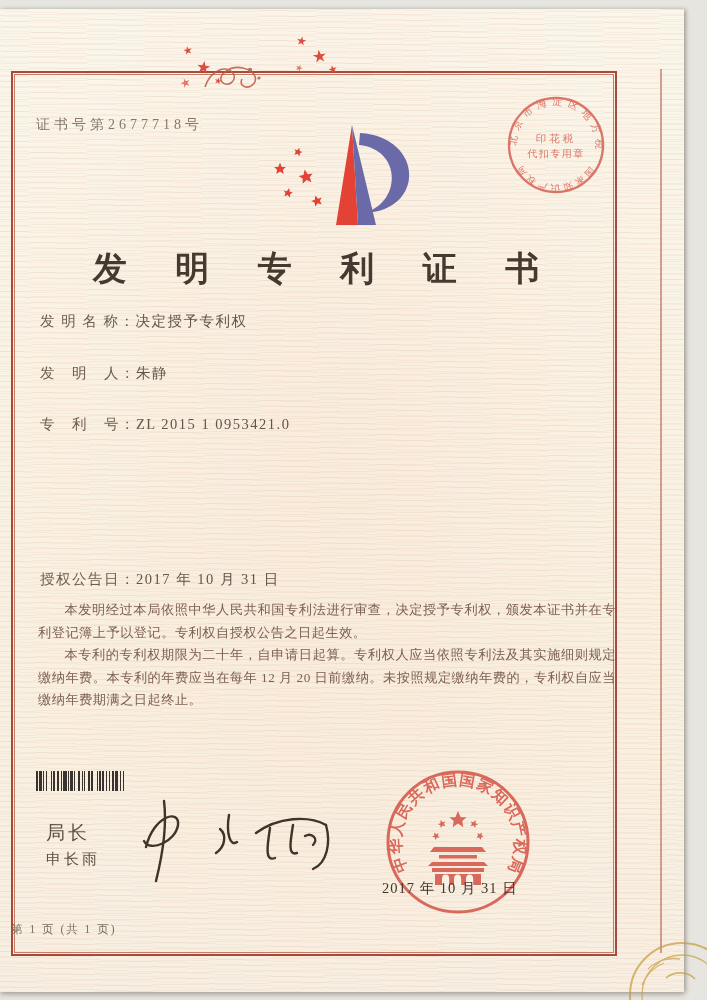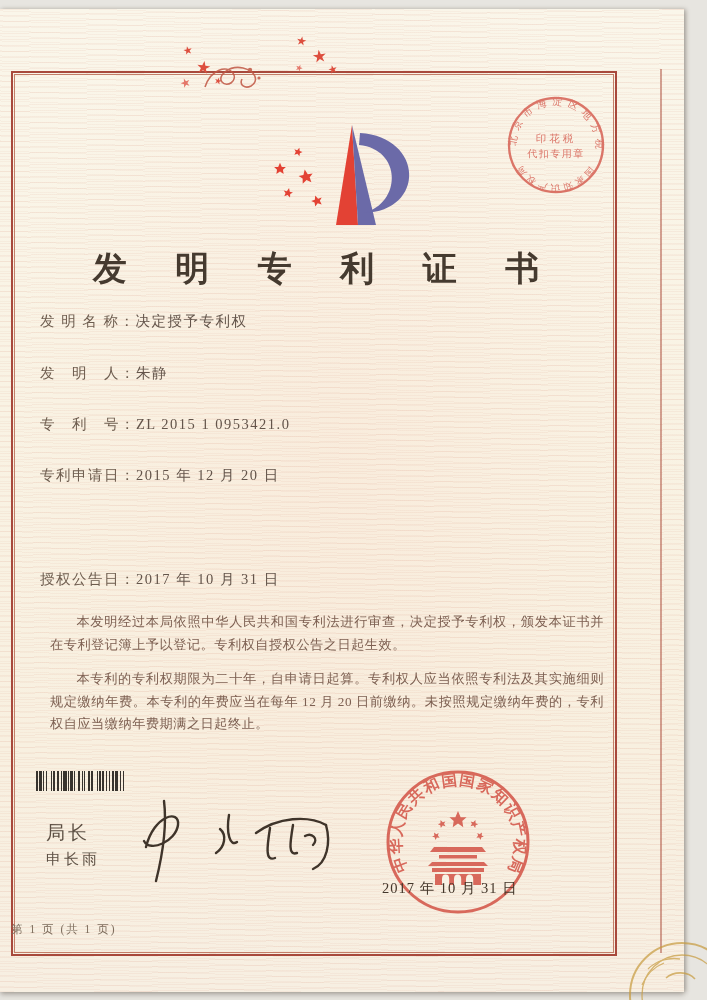--- a/index.html
+++ b/index.html
@@ -20,21 +20,21 @@
   .edge-line{position:absolute;left:660px;top:60px;width:2px;height:884px;background:#b05a49;opacity:.55;}
 
   .cert-no{position:absolute;left:36px;top:107px;font-size:14px;letter-spacing:4px;color:#85786a;}
   .title{position:absolute;left:16px;top:214px;width:620px;text-align:center;
          font-size:34px;font-weight:bold;letter-spacing:20px;color:#453a2f;}
 
   .row{position:absolute;left:40px;font-size:14.5px;color:#6d5c4e;letter-spacing:1.5px;white-space:nowrap;}
   .row .val{color:#63544a;}
 
   .paras{position:absolute;left:38px;top:590px;width:578px;}
-  .paras p{margin:12px;text-indent:2em;text-align:justify;font-size:13.2px;
+  .paras p{margin:0;text-indent:2em;text-align:justify;font-size:13.2px;
            line-height:22.5px;color:#7d6052;letter-spacing:0.5px;}
 
   .barcode{position:absolute;left:36px;top:762px;width:178px;height:20px;overflow:hidden;white-space:nowrap;}
   .barcode i{display:inline-block;height:100%;background:#38332e;vertical-align:top;}
 
   .signer-title{position:absolute;left:46px;top:811px;font-size:19px;letter-spacing:3px;color:#5d5044;}
   .signer-name{position:absolute;left:46px;top:841px;font-size:15px;letter-spacing:3px;color:#5d5044;}
   .sig{position:absolute;left:128px;top:786px;}
 
   .seal-svg{position:absolute;opacity:.88;}
@@ -68,20 +68,21 @@
     <span class="star" style="left:312px;top:39px;font-size:17px;transform:rotate(-8deg);">★</span>
     <span class="star" style="left:295px;top:55px;font-size:9px;transform:rotate(22deg);color:#e4776a;">★</span>
     <span class="star" style="left:328px;top:55px;font-size:11px;transform:rotate(-15deg);">★</span>
 
     <svg class="flourish" width="62" height="44" viewBox="0 0 62 44">
       <path d="M2,32 C8,14 24,10 30,18 C35,26 24,33 19,27 C14,21 26,10 40,13 C53,16 56,26 48,31 C42,34 36,30 39,24" fill="none" stroke="#c05744" stroke-width="1.6"></path>
       <circle cx="47" cy="15" r="2.2" fill="#c05744"></circle>
       <circle cx="56" cy="23" r="1.6" fill="#c05744"></circle>
     </svg>
 
+    <div class="cert-no">证书号第2677718号</div>
 
     <svg style="position:absolute;left:262px;top:112px;" width="175" height="108" viewBox="0 0 175 108">
       <defs>
         <path id="star5" d="M0,-10 L2.94,-3.09 L9.51,-3.09 L4.76,1.18 L5.88,8.09 L0,4 L-5.88,8.09 L-4.76,1.18 L-9.51,-3.09 L-2.94,-3.09 Z"></path>
       </defs>
       <g fill="#e34234">
         <use href="#star5" transform="translate(18,48) scale(0.62)"></use>
         <use href="#star5" transform="translate(36,31) scale(0.45) rotate(18)"></use>
         <use href="#star5" transform="translate(44,56) scale(0.75) rotate(-10)"></use>
         <use href="#star5" transform="translate(26,72) scale(0.5) rotate(12)"></use>
@@ -111,23 +112,20 @@
     <h1 class="title">发 明 专 利 证 书</h1>
 
     <div class="row" style="top:303px;">
       <span>发 明 名 称：</span><span class="val">决定授予专利权</span>
     </div>
     <div class="row" style="top:355px;">
       <span>发　明　人：</span><span class="val">朱静</span>
     </div>
     <div class="row" style="top:406px;">
       <span>专　利　号：</span><span class="val">ZL 2015 1 0953421.0</span>
-    </div>
-    <div class="row" style="top:457px;">
-      <span>专利申请日：</span><span class="val">2015 年 12 月 20 日</span>
     </div>
     <div class="row" style="top:561px;">
       <span>授权公告日：</span><span class="val">2017 年 10 月 31 日</span>
     </div>
 
     <div class="paras">
       <p>本发明经过本局依照中华人民共和国专利法进行审查，决定授予专利权，颁发本证书并在专利登记簿上予以登记。专利权自授权公告之日起生效。</p>
       <p>本专利的专利权期限为二十年，自申请日起算。专利权人应当依照专利法及其实施细则规定缴纳年费。本专利的年费应当在每年 12 月 20 日前缴纳。未按照规定缴纳年费的，专利权自应当缴纳年费期满之日起终止。</p>
     </div>
 

